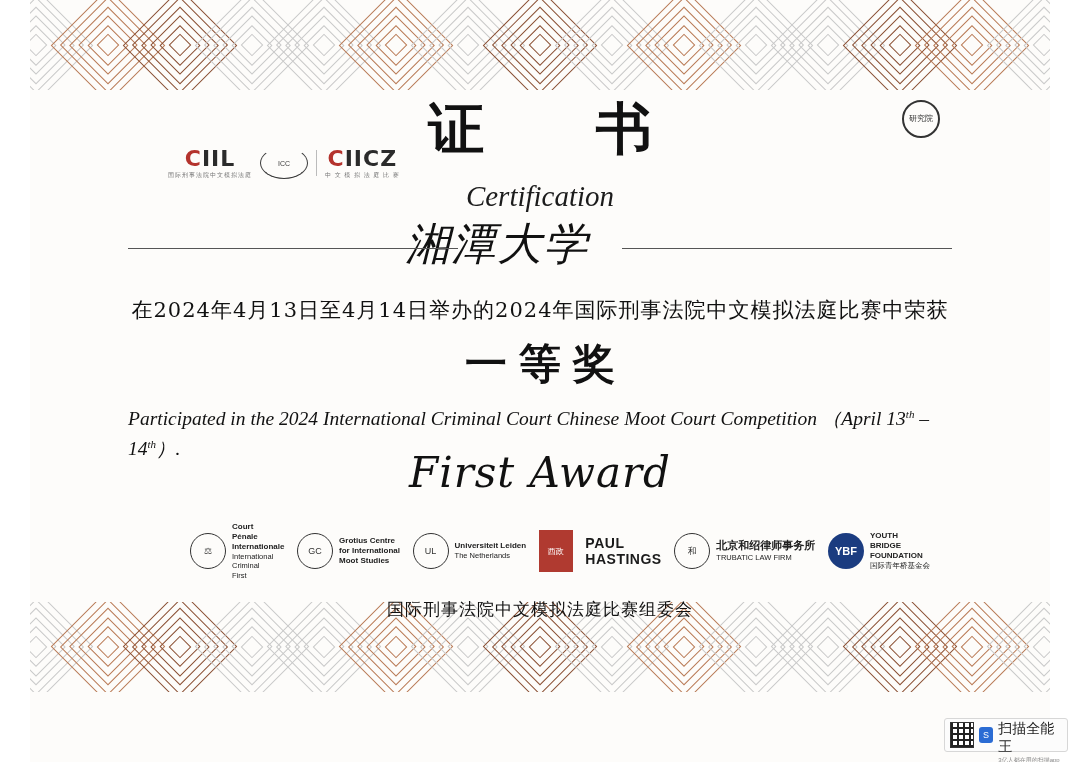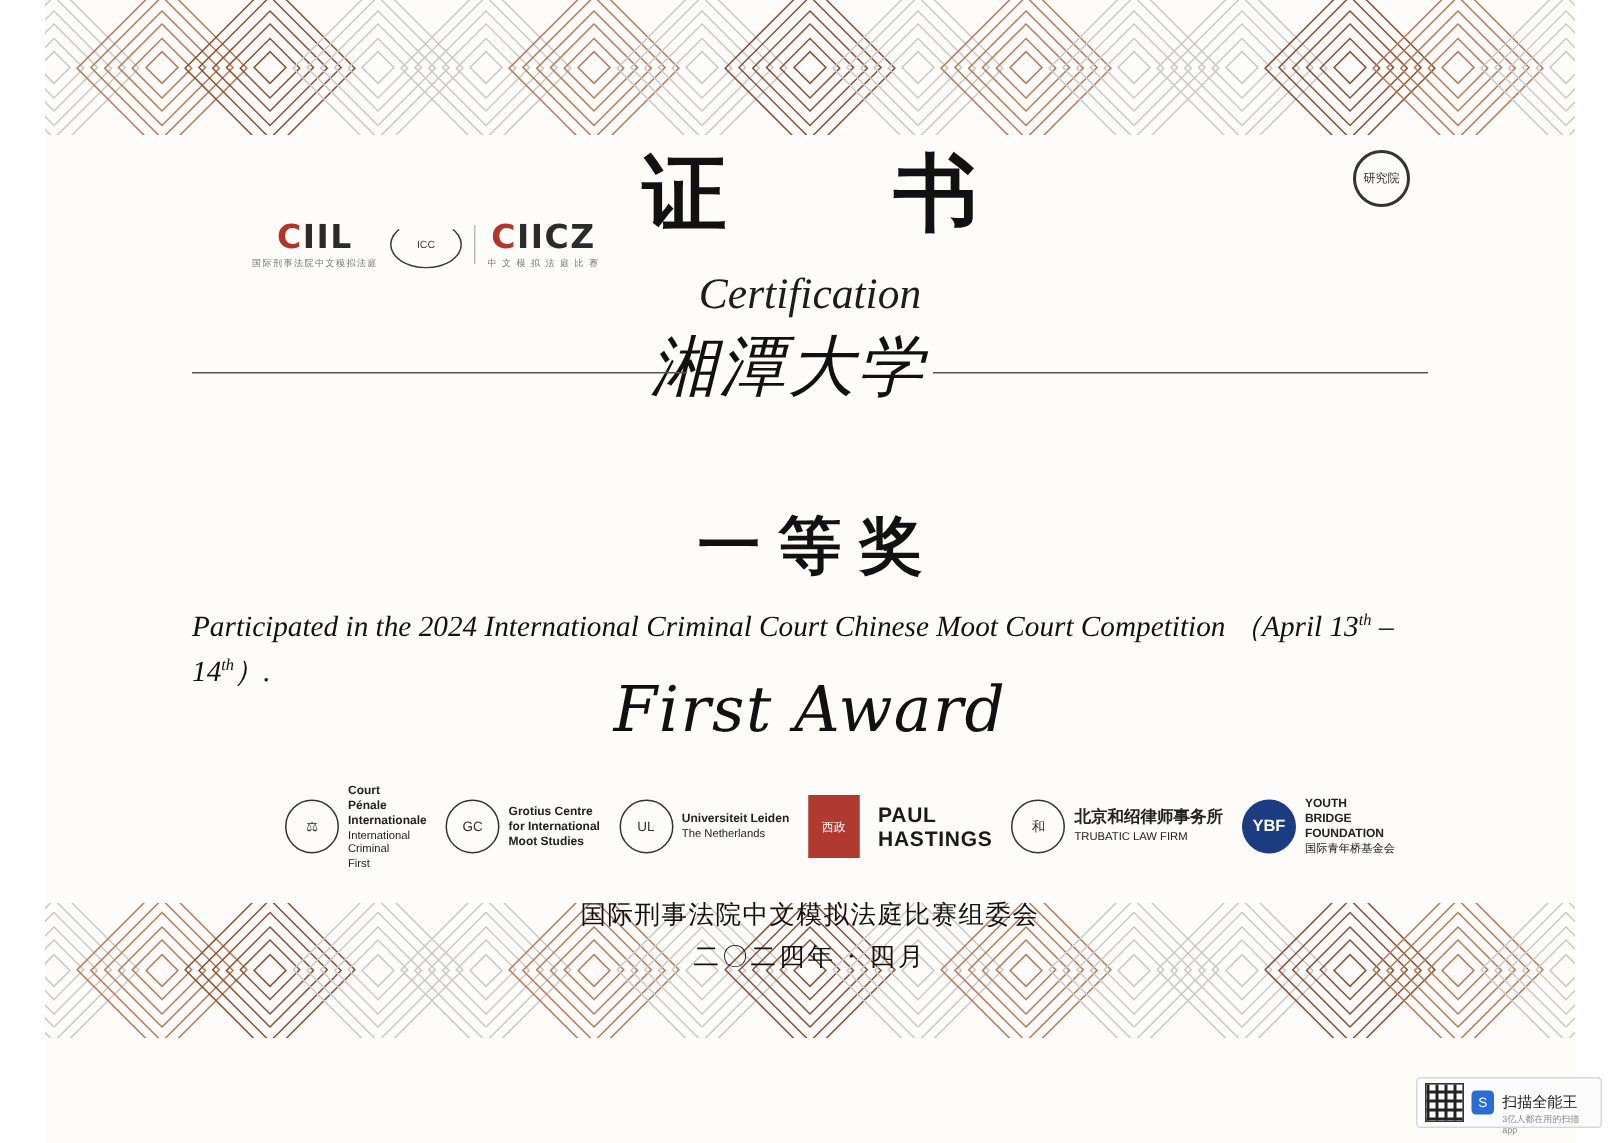--- a/index.html
+++ b/index.html
@@ -170,21 +170,20 @@
   .recipient {
     position: absolute;
     top: 215px;
     left: 0; width: 995px;
     text-align: center;
     font-size: 44px;
     color: #111;
     font-family: "DejaVu Serif", serif;
     font-style: italic;
     letter-spacing: 2px;
-    padding-left: 28px;
   }
   .rule {
     position: absolute;
     top: 248px;
     height: 1px;
     background: #555;
   }
   .rule.left { left: 128px; width: 330px; }
   .rule.right { right: 128px; width: 330px; }
 
@@ -333,21 +332,21 @@
     background-color: #fff;
     border: 1px solid #333;
   }
   .wm-logo {
     width: 16px; height: 16px; border-radius: 3px;
     background: #2b6cd4; color:#fff;
     font-size: 9px; display:flex; align-items:center; justify-content:center;
     font-family: "Liberation Sans", sans-serif;
   }
   .wm-text { font-family: "Liberation Sans", sans-serif; }
-  .wm-text .t1 { font-size: 10px; color: #222; margin-top: 15px; }
+  .wm-text .t1 { font-size: 14px; color: #222; margin-top: 15px; }
   .wm-text .t2 { font-size: 6px; color: #888; }
 </style>
 </head>
 <body>
 
 <div id="certificate">
 
   <div class="border-band top" id="band-top">
       <div class="fan light">
         <div class="ring" style="width: 14px; height: 14px; top: 37px;"></div>
@@ -617,20 +616,21 @@
         <div class="seal-circle">研究院</div>
       </div>
     </div>
 
     <div class="title-cn">证 书</div>
     <div class="title-en">Certification</div>
     <div class="recipient">湘潭大学</div>
     <div class="rule left"></div>
     <div class="rule right"></div>
 
+    <div class="line-cn">在2024年4月13日至4月14日举办的2024年国际刑事法院中文模拟法庭比赛中荣获</div>
     <div class="award-cn">一等奖</div>
 
     <div class="line-en">
       <span>Participated in the 2024 International Criminal Court Chinese Moot Court Competition</span>
       <span>（April 13</span><sup>th</sup><span> – 14</span><sup>th</sup><span>）.</span>
     </div>
 
     <div class="award-en">First Award</div>
 
     <div class="sponsors">
@@ -687,21 +687,20 @@
         <div class="sp-txt">
           <div class="b">YOUTH</div>
           <div class="b">BRIDGE</div>
           <div class="b">FOUNDATION</div>
           <div>国际青年桥基金会</div>
         </div>
       </div>
     </div>
 
     <div class="org">国际刑事法院中文模拟法庭比赛组委会</div>
-    <div class="date">二〇二四年 · 四月</div>
   </div>
 
   <div class="watermark">
     <div class="qr"></div>
     <div class="wm-logo">S</div>
     <div class="wm-text">
       <div class="t1">扫描全能王</div>
       <div class="t2">3亿人都在用的扫描app</div>
     </div>
   </div>

